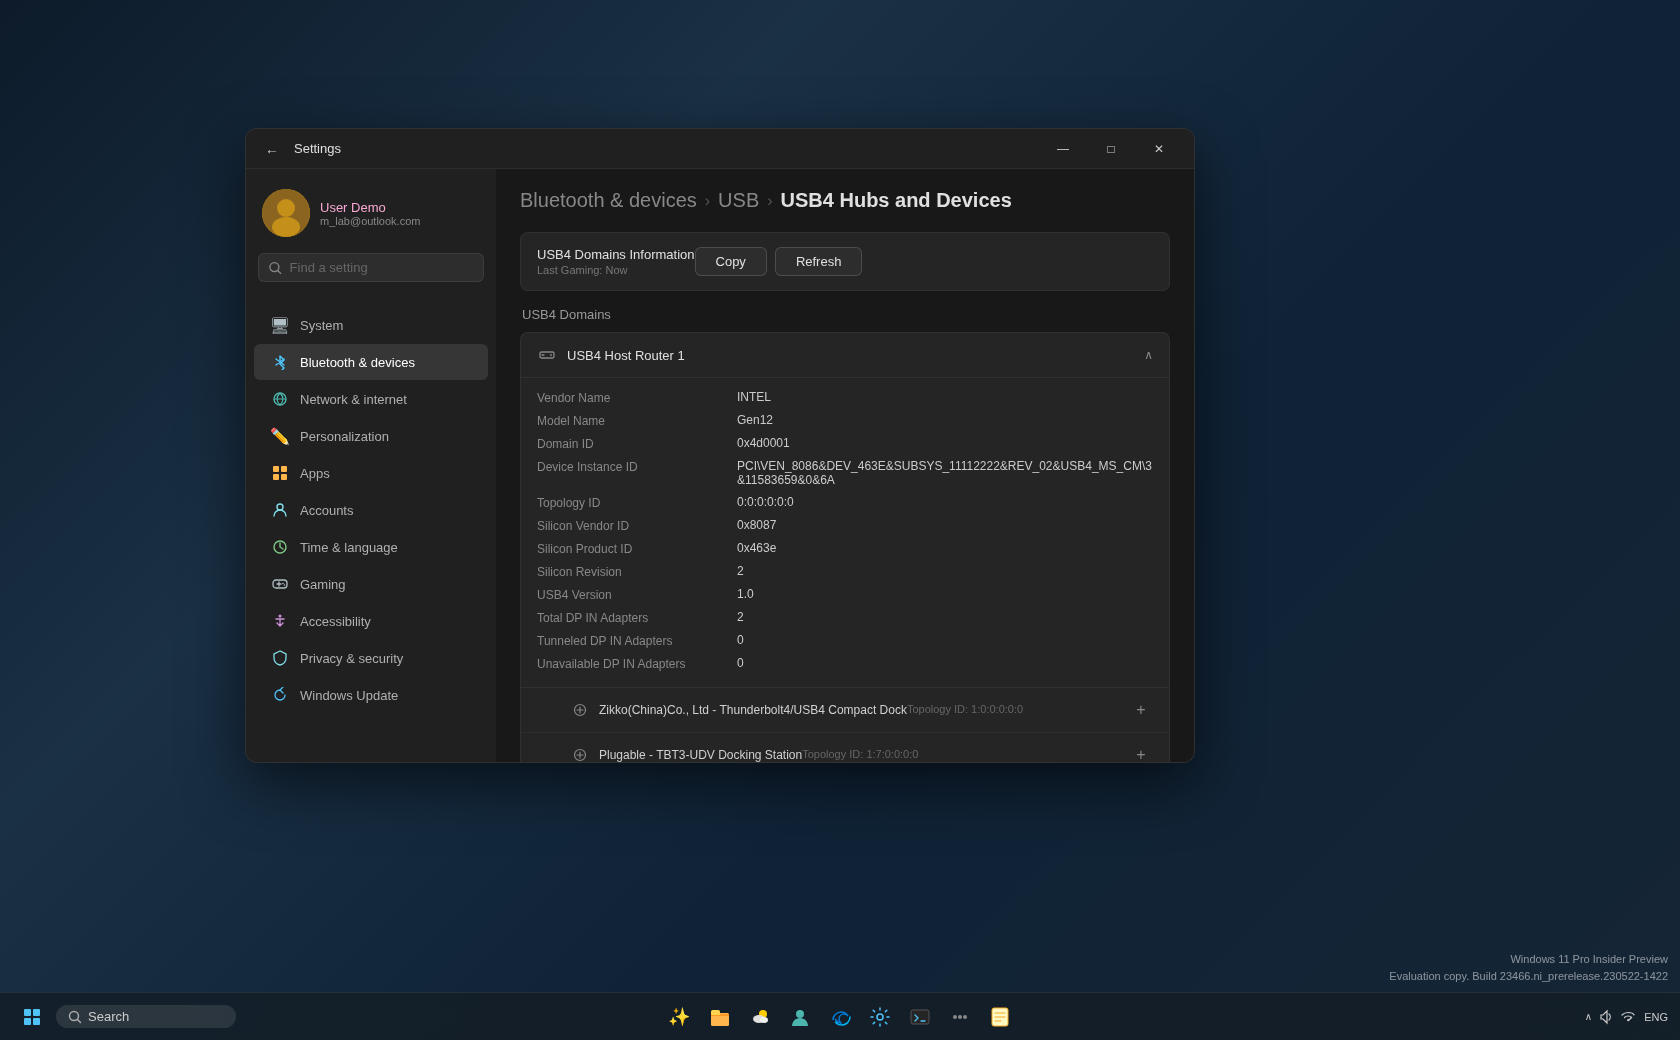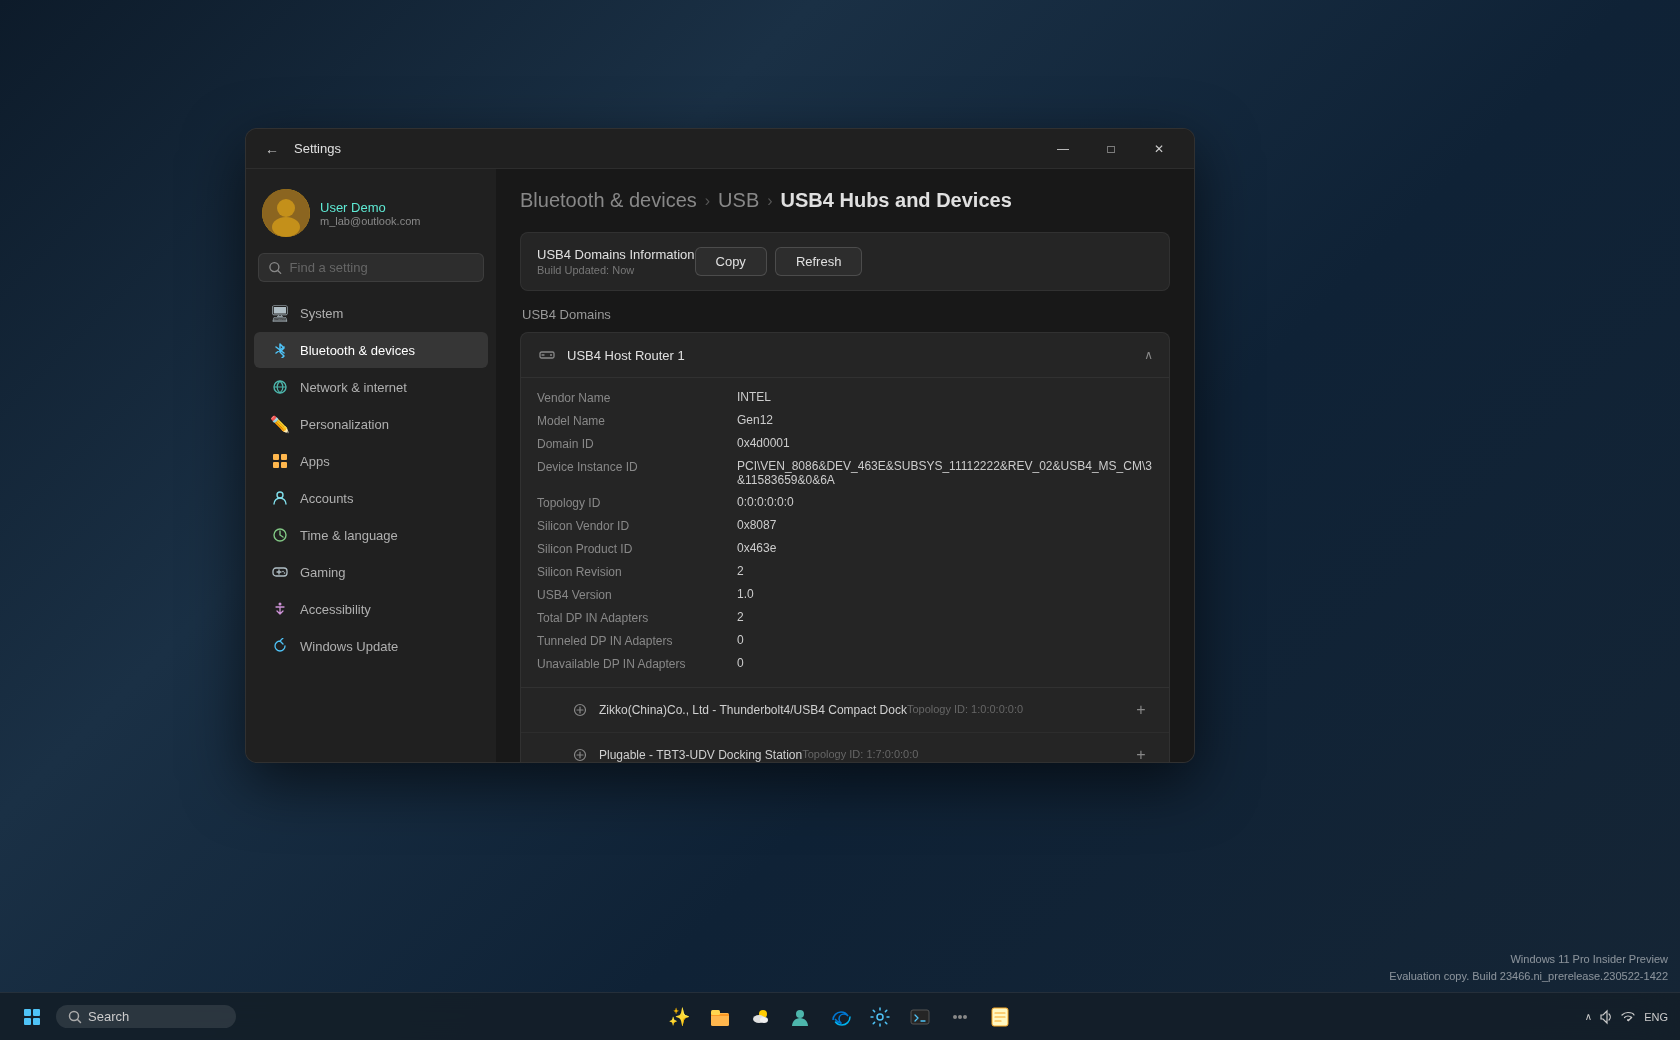--- a/index.html
+++ b/index.html
@@ -206,24 +206,24 @@
     .avatar-img {
       width: 100%;
       height: 100%;
       border-radius: 50%;
       background: linear-gradient(135deg, #7a5c10 0%, #d4a017 50%, #8b6520 100%);
       display: flex;
       align-items: center;
       justify-content: center;
     }
     .user-info { display: flex; flex-direction: column; }
-    .user-name { font-size: 13px; color: #5eead4; font-weight: 500; }
+    .user-name { font-size: 13px; color: #f9a8d4; font-weight: 500; }
     .user-email { font-size: 11px; color: #888; }
     .search-setting {
-      margin: 0 12px 12px;
+      margin: 0 12px 24px;
       display: flex;
       align-items: center;
       background: #2d2d2d;
       border-radius: 6px;
       padding: 6px 10px;
       gap: 8px;
       border: 1px solid rgba(255,255,255,0.08);
     }
     .search-setting input {
       background: none;
@@ -542,20 +542,28 @@
           <div class="nav-item">
             <div class="nav-icon" style="color:#ce93d8">
               <svg width="16" height="16" viewBox="0 0 16 16" fill="none">
                 <circle cx="8" cy="3" r="1.5" fill="#ce93d8"></circle>
                 <path d="M4 6h8M8 7v6M5 10l3 3 3-3" stroke="#ce93d8" stroke-width="1.3" stroke-linecap="round" stroke-linejoin="round"></path>
               </svg>
             </div>
             <span>Accessibility</span>
           </div>
           <div class="nav-item">
+            <div class="nav-icon" style="color:#80deea">
+              <svg width="16" height="16" viewBox="0 0 16 16" fill="none">
+                <path d="M8 1L2 4v4c0 3.3 2.5 6.3 6 7 3.5-.7 6-3.7 6-7V4L8 1z" stroke="#80deea" stroke-width="1.3"></path>
+              </svg>
+            </div>
+            <span>Privacy &amp; security</span>
+          </div>
+          <div class="nav-item">
             <div class="nav-icon" style="color:#4fc3f7">
               <svg width="16" height="16" viewBox="0 0 16 16" fill="none">
                 <path d="M13 8A5 5 0 1 1 8 3M8 3l3 3M8 3l3-3" stroke="#4fc3f7" stroke-width="1.3" stroke-linecap="round" stroke-linejoin="round"></path>
               </svg>
             </div>
             <span>Windows Update</span>
           </div>
         </div>
       </div>
 
@@ -566,21 +574,21 @@
           <span class="breadcrumb-sep">›</span>
           <span class="breadcrumb-item">USB</span>
           <span class="breadcrumb-sep">›</span>
           <span class="breadcrumb-item current">USB4 Hubs and Devices</span>
         </div>
 
         <div class="info-card">
           <div class="info-card-header">
             <div class="info-card-title-group">
               <span class="info-card-title">USB4 Domains Information</span>
-              <span class="info-card-subtitle">Build Updated: Now</span>
+              <span class="info-card-subtitle">Last Gaming: Now</span>
             </div>
             <div class="info-card-actions">
               <button class="btn-outline">Copy</button>
               <button class="btn-outline">Refresh</button>
             </div>
           </div>
         </div>
 
         <div class="section-label">USB4 Domains</div>
 

